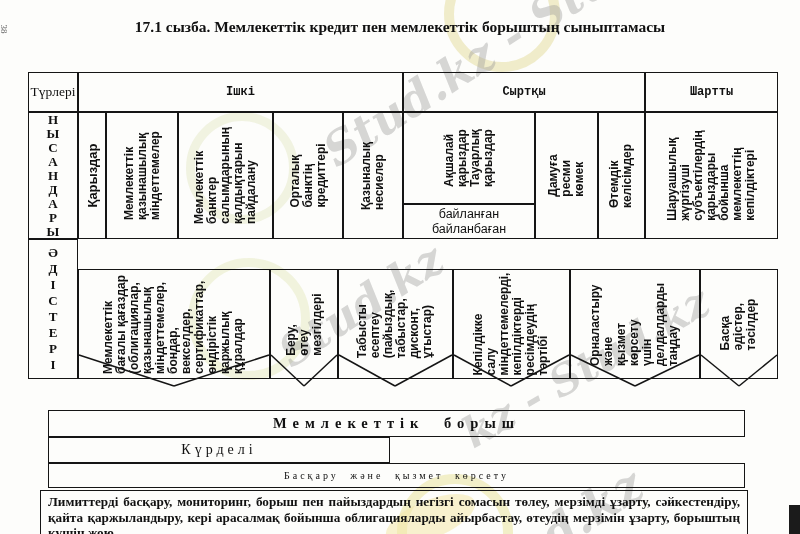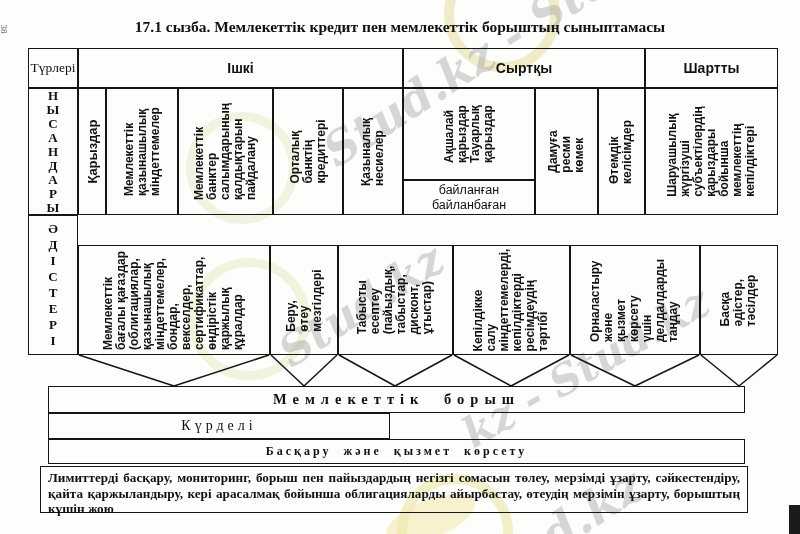--- a/index.html
+++ b/index.html
@@ -11,37 +11,37 @@
            transform-origin:left center;pointer-events:none;}
   .wm-ring{position:absolute;z-index:0;border-radius:50%;pointer-events:none;}
   .wm-swoosh{position:absolute;z-index:0;background:rgba(244,232,170,0.55);
              border-radius:50%;transform:rotate(-22deg);pointer-events:none;}
   
   .margin-note{position:absolute;left:-1px;top:24px;z-index:1;font-size:9px;color:#666;
                transform:rotate(90deg);transform-origin:center;}
   .title{position:absolute;left:40px;top:18px;width:720px;z-index:2;text-align:center;
          font-size:15.5px;font-weight:bold;}
   .cell{position:absolute;z-index:2;border:1.5px solid #151515;box-sizing:border-box;
-        display:flex;align-items:center;justify-content:center;background:transparent;}
+        display:flex;align-items:center;justify-content:center;background:transparent;margin-top:24px;}
   .vtext{transform:rotate(-90deg);white-space:pre-line;width:max-content;
          font-family:"Liberation Sans",sans-serif;font-weight:bold;font-size:12px;
          line-height:13px;text-align:left;}
   .vtext.big{font-size:13px;}
   .htext{white-space:pre-line;text-align:center;font-family:"Liberation Sans",sans-serif;
          font-weight:normal;font-size:12.5px;line-height:15px;}
-  .serif-c{font-family:Liberation Sans, sans-serif;font-size:14px;font-weight:bold;text-align:center;}
+  .serif-c{font-family:Liberation Mono, monospace;font-size:12px;font-weight:bold;text-align:center;}
   .serif-r{font-family:"Liberation Serif",serif;font-size:13.5px;font-weight:normal;text-align:center;}
   .axis{white-space:pre-line;font-weight:bold;font-size:13px;line-height:14px;text-align:center;}
   .axis.m{line-height:16px;}
   .banner-text{font-size:13.5px;}
   .funnel{position:absolute;left:0;top:350px;z-index:2;}
   .debt-row{font-size:14px;}
   .sp-title{letter-spacing:6px;word-spacing:10px;font-weight:bold;font-size:14.5px;}
   .sp-mid{letter-spacing:4px;font-size:14px;}
-  .sp-manage{letter-spacing:3px;word-spacing:6px;font-weight:bold;font-size:12px;}
+  .sp-manage{letter-spacing:3px;word-spacing:6px;font-weight:normal;font-size:10px;}
   .desc{align-items:flex-start;justify-content:flex-start;padding:3px 7px;
         font-weight:bold;font-size:13.2px;line-height:15.6px;text-align:justify;}
   .corner-block{position:absolute;z-index:3;background:#1b1b1b;}
 </style>
 </head>
 <body>
 
 <div class="page">
 
   <div class="wm-ring" style="left:444px;top:-44px;width:96px;height:96px;border:10px solid rgba(236,231,190,.8);"></div>

